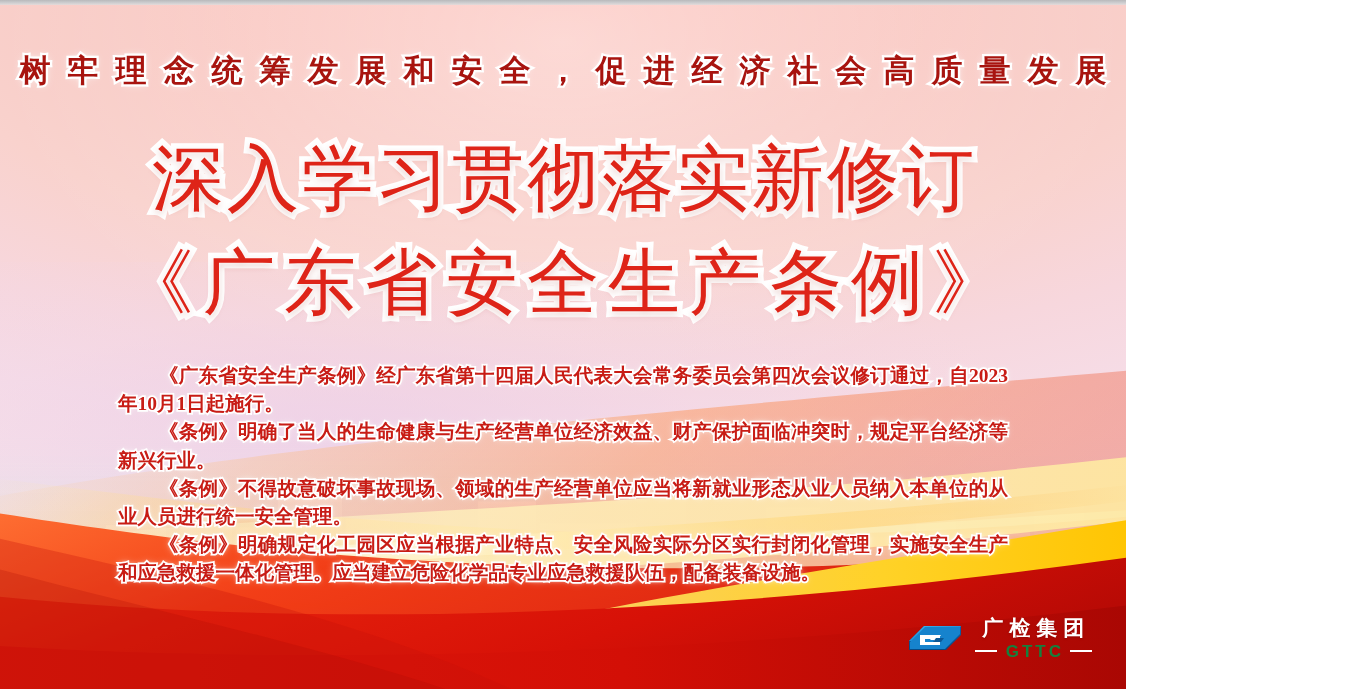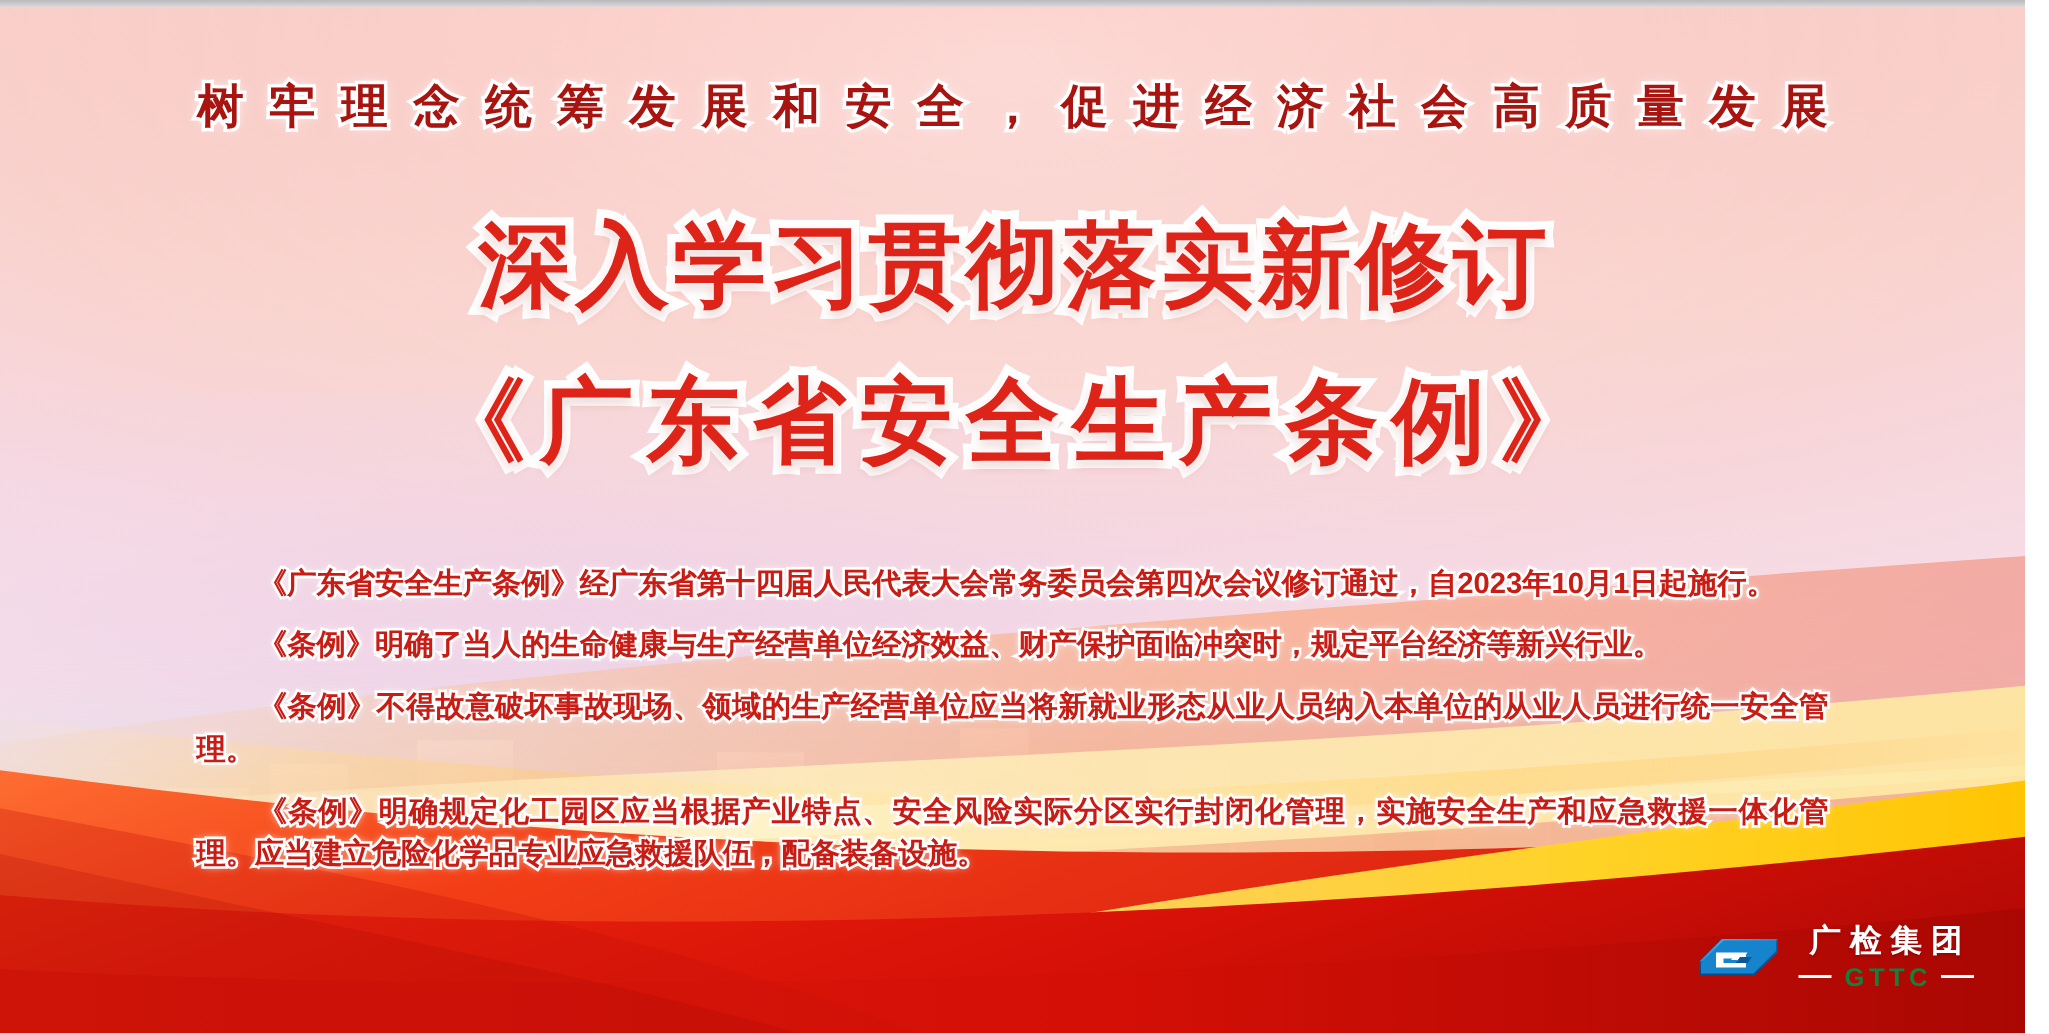--- a/index.html
+++ b/index.html
@@ -7,21 +7,21 @@
     margin: 0;
     padding: 0;
     background: #ffffff;
   }
   body {
     font-family: "Liberation Sans", "DejaVu Sans", sans-serif;
   }
 
   #poster {
     position: relative;
-    width: 1350px;
+    width: 1126px;
     height: 689px;
     overflow: hidden;
     background: #fbd7d2;
   }
 
   
   .top-strip {
     position: absolute;
     left: 0; top: 0;
     width: 100%;
@@ -113,23 +113,23 @@
     text-shadow: 0 0 5px rgba(255,255,255,.95), 0 0 10px rgba(255,255,255,.7);
   }
 
   
   .title-block {
     position: absolute;
     top: 126px; left: 0; right: 0;
     text-align: center;
   }
   .title-line {
-    font-size: 62px;
+    font-size: 72px;
     line-height: 104px;
-    font-weight: 700;
+    font-weight: 400;
     color: #de2418;
     white-space: nowrap;
     -webkit-text-stroke: 11px #ffffff;
     paint-order: stroke fill;
     text-shadow:
       0 0 3px rgba(255,255,255,1),
       0 3px 7px rgba(150,30,20,.22);
   }
   .title-line-1 { letter-spacing: 3px; text-indent: 3px; }
   .title-line-2 { letter-spacing: 9px; text-indent: 9px; }
@@ -141,25 +141,26 @@
     left: 118px;
     right: 118px;
     font-size: 19.5px;
     line-height: 28.2px;
     font-weight: 700;
     color: #c81c15;
     text-align: justify;
     text-align-last: left;
   }
   .body-text p {
-    margin: 13px;
+    margin: 0;
     text-indent: 2.1em;
     -webkit-text-stroke: 3.4px #ffffff;
     paint-order: stroke fill;
     text-shadow: 0 0 4px rgba(255,255,255,.95), 0 0 8px rgba(255,255,255,.6);
+    font-family: Liberation Serif, serif;
   }
 
   
   .logo {
     position: absolute;
     right: 34px;
     bottom: 28px;
     display: flex;
     align-items: center;
     gap: 10px;

